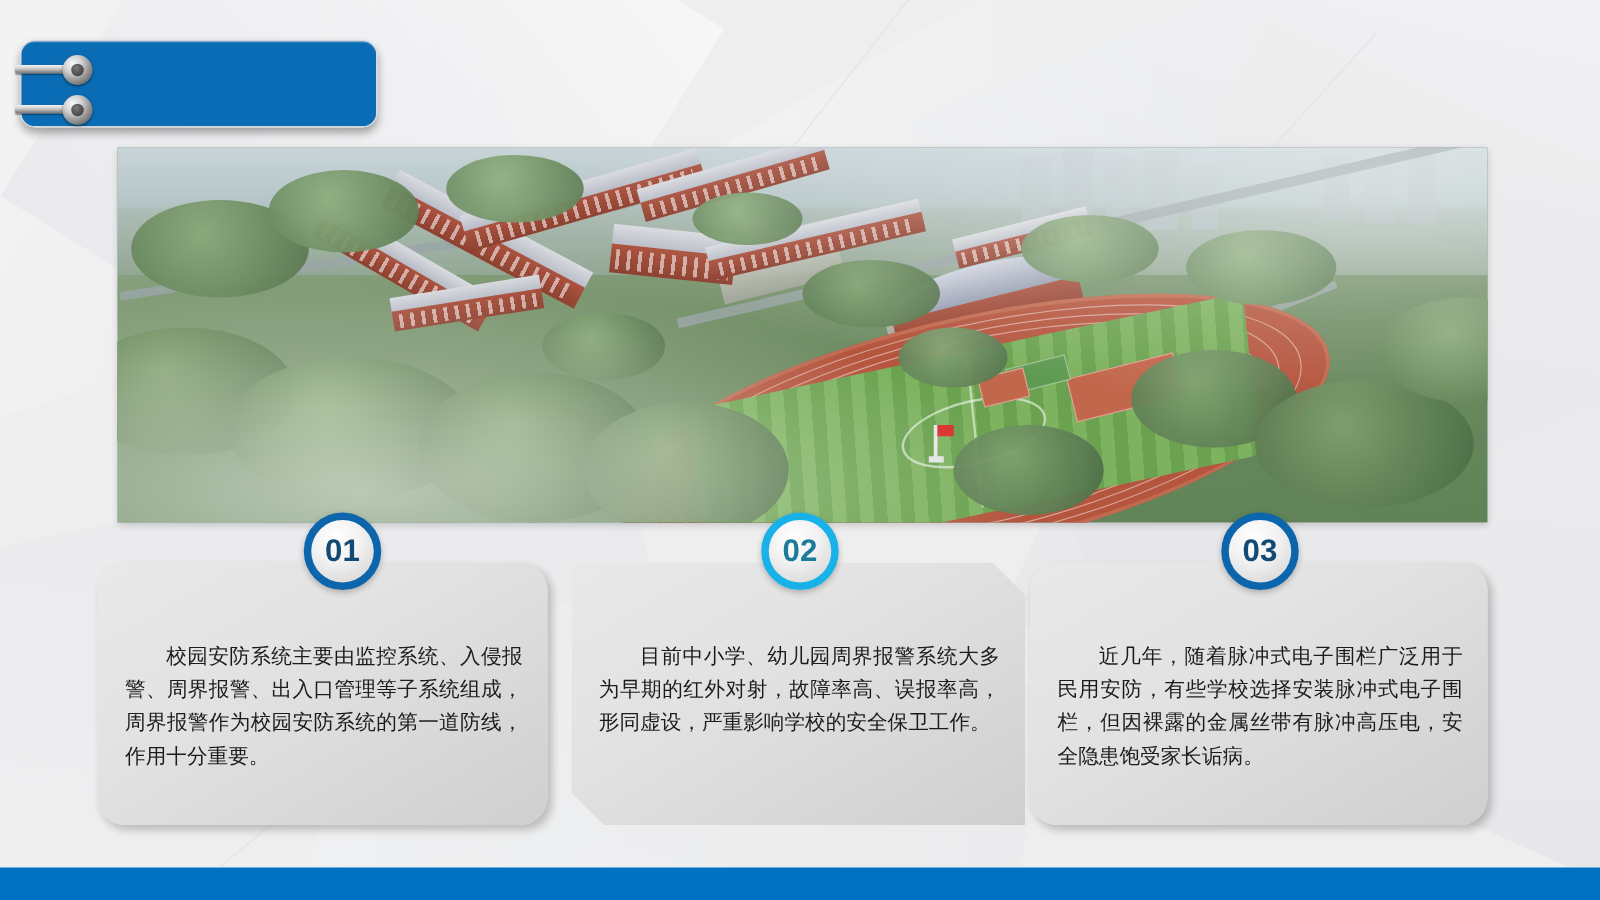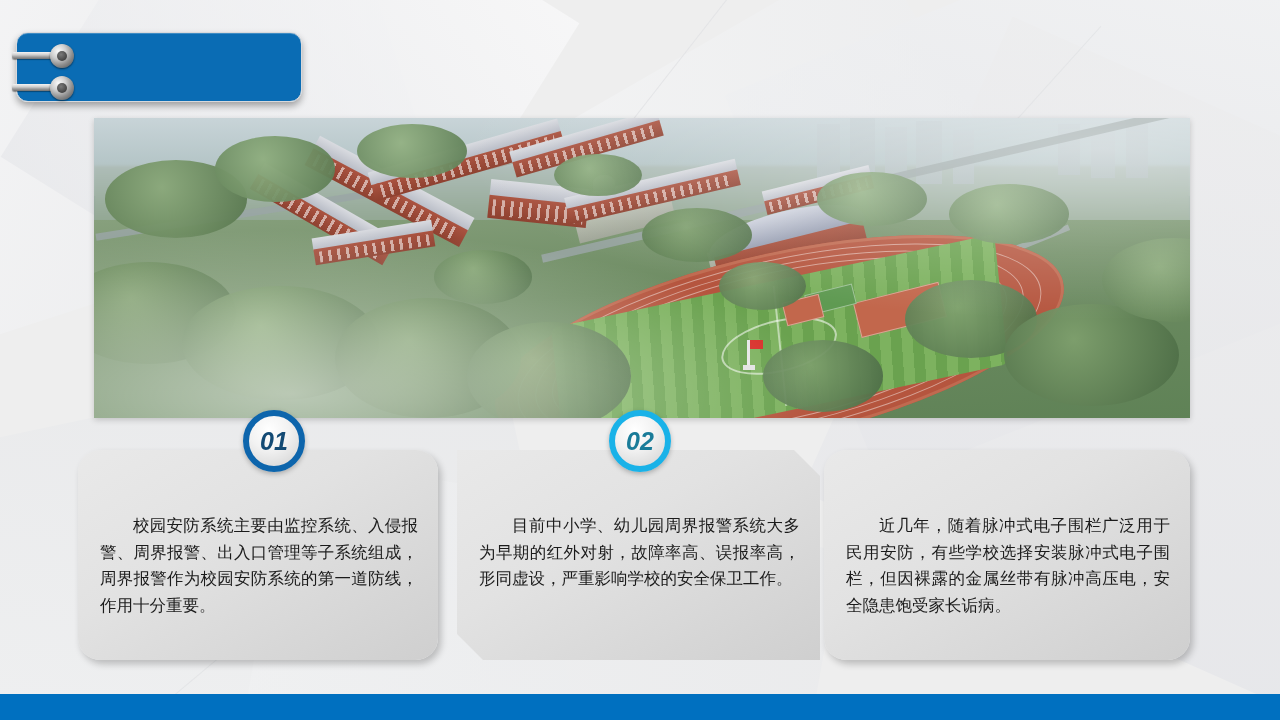--- a/index.html
+++ b/index.html
@@ -141,21 +141,21 @@
                 radial-gradient(ellipse at 92% 10%, rgba(255,255,255,.40) 0%, rgba(255,255,255,0) 45%); }
 
   
   .num-circle {
     position:absolute; width:62px; height:62px; border-radius:50%;
     display:flex; align-items:center; justify-content:center;
     background: radial-gradient(circle at 40% 28%, #ffffff 0%, #f2f2f2 42%, #dcdcdc 80%, #cfcfcf 100%);
     font-size:25px; font-weight:bold; z-index:30;
     box-shadow: 0 2px 5px rgba(0,0,0,.25);
   }
-  .num-circle span { line-height:1;font-style:italic; }
+  .num-circle span { line-height:1; }
 
   
   .card {
     position:absolute; top:450px; height:210px;
     background: linear-gradient(150deg,#e9e9e9 0%, #e2e2e2 40%, #d8d8d8 72%, #cfcfcf 100%);
     box-shadow: 3px 4px 7px rgba(0,0,0,.22);
     z-index:20;
   }
   .card.rounded { border-radius: 22px; }
   .card.chamfer { clip-path: polygon(0 0, calc(100% - 26px) 0, 100% 26px, 100% 100%, 26px 100%, 0 calc(100% - 26px)); }
@@ -320,16 +320,19 @@
   <div class="card rounded" id="card-3">
     <div class="body">近几年，随着脉冲式电子围栏广泛用于民用安防，有些学校选择安装脉冲式电子围栏，但因裸露的金属丝带有脉冲高压电，安全隐患饱受家长诟病。</div>
   </div>
 
   <div class="num-circle" id="circle-1" style="border:6px solid #0d65ac; color:#134a74;">
     <span>01</span>
   </div>
   <div class="num-circle" id="circle-2" style="border:6px solid #19b2e8; color:#1a7c99;">
     <span>02</span>
   </div>
+  <div class="num-circle" id="circle-3" style="border:6px solid #0d65ac; color:#134a74;">
+    <span>03</span>
+  </div>
 
   <div id="footer-bar" style="background:#0070c0;"></div>
 
 </div>
 
 </body></html>

